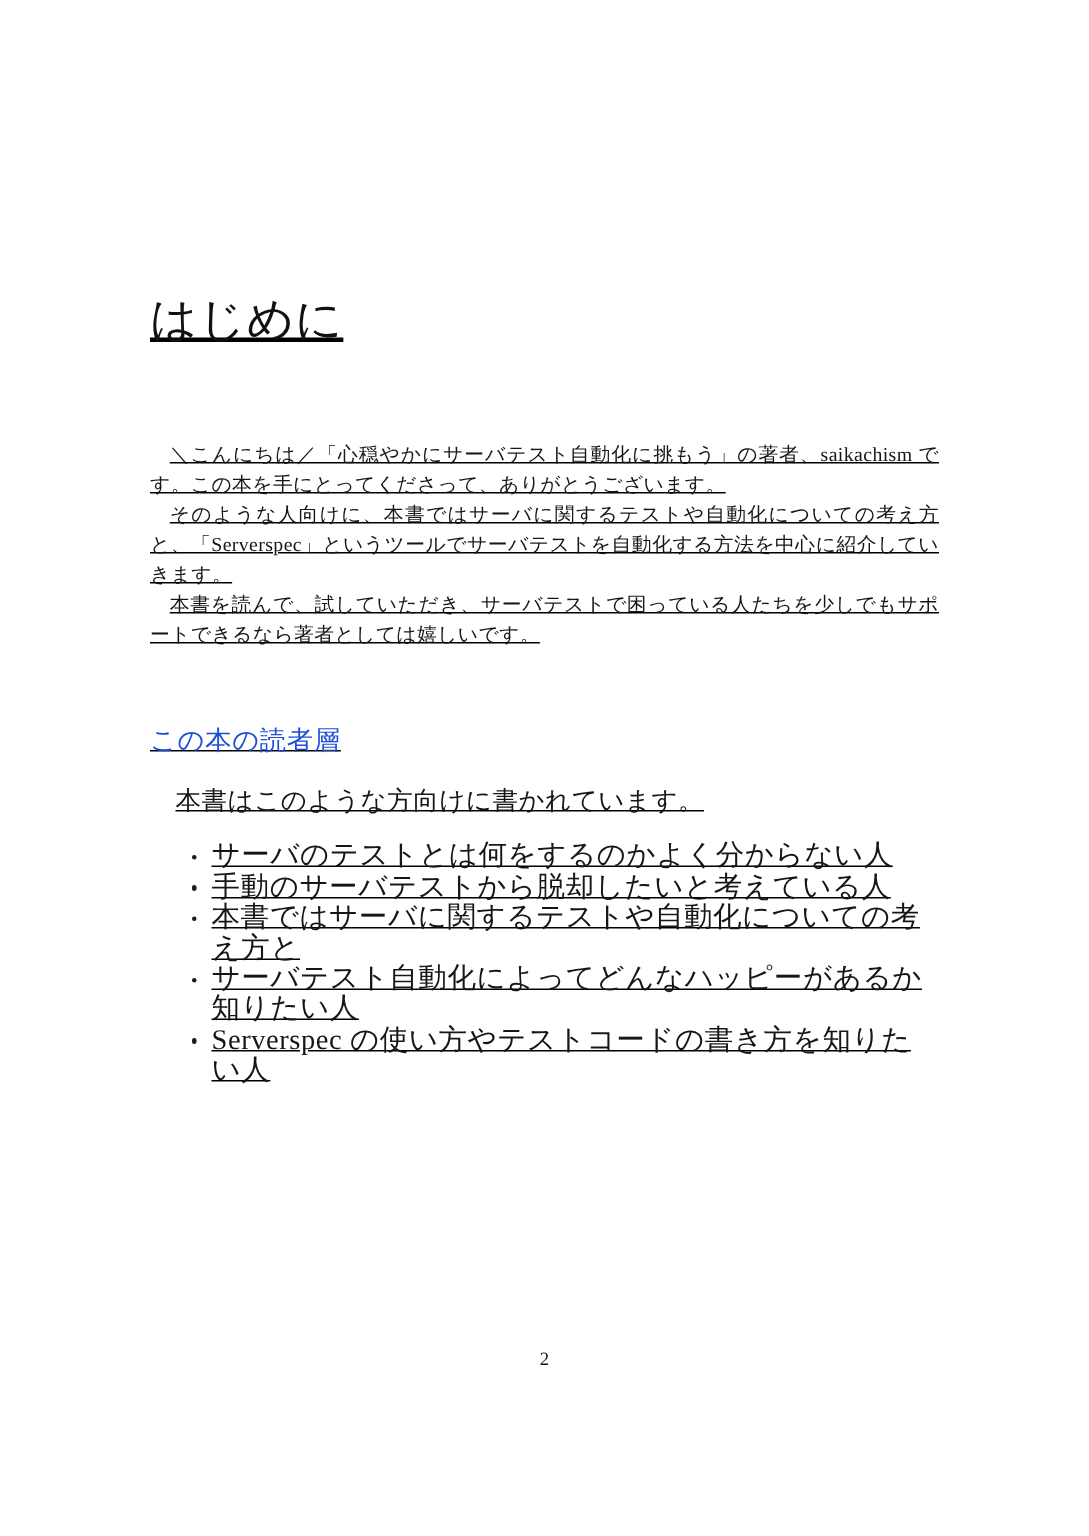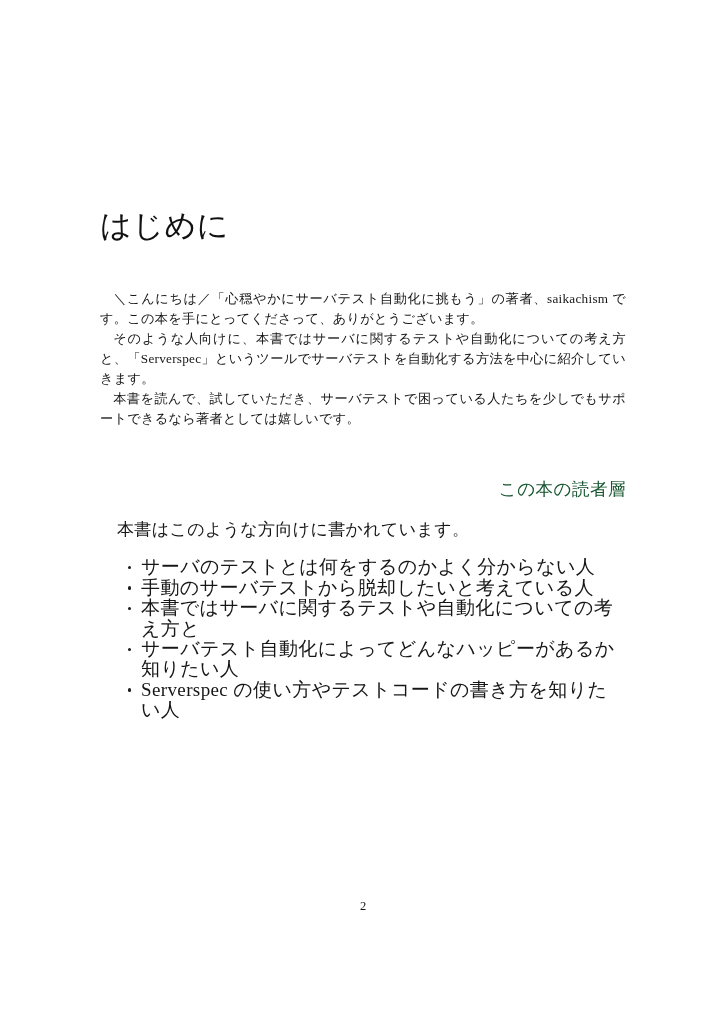--- a/index.html
+++ b/index.html
@@ -17,22 +17,23 @@
     height: 1024px;
     margin: 0 auto;
     background: #ffffff;
     overflow: hidden;
     box-sizing: border-box;
   }
 
   .content {
     position: absolute;
     left: 100px;
-    top: 12px;
+    top: 0;
     width: 526px;
+    text-decoration: underline;
   }
 
   
   .chapter-title {
     font-family: "DejaVu Sans", "Liberation Sans", sans-serif;
     font-size: 31px;
     font-weight: 400;
     color: #111111;
     letter-spacing: 0.5px;
     margin: 0;
@@ -46,33 +47,32 @@
     font-size: 13.2px;
     line-height: 20.1px;
     color: #161616;
     margin: 0;
     text-align: justify;
     text-justify: inter-character;
     text-indent: 1em;
     letter-spacing: 0.02em;
   }
   .para.first {
-    margin-top: 45px;
+    margin-top: 61px;
   }
 
   
   .section-heading {
     font-family: "DejaVu Sans", "Liberation Sans", sans-serif;
     font-size: 17.5px;
     font-weight: 400;
-    color: #14532d;
+    color: #1d4ed8;
     margin: 0;
     padding-top: 48px;
     letter-spacing: 0.5px;
-    text-align: right;
   }
 
   .lead-line {
     font-family: "Liberation Serif", "DejaVu Serif", serif;
     font-size: 17px;
     line-height: 20.1px;
     color: #161616;
     margin: 0;
     padding-top: 19px;
     text-indent: 1em;

